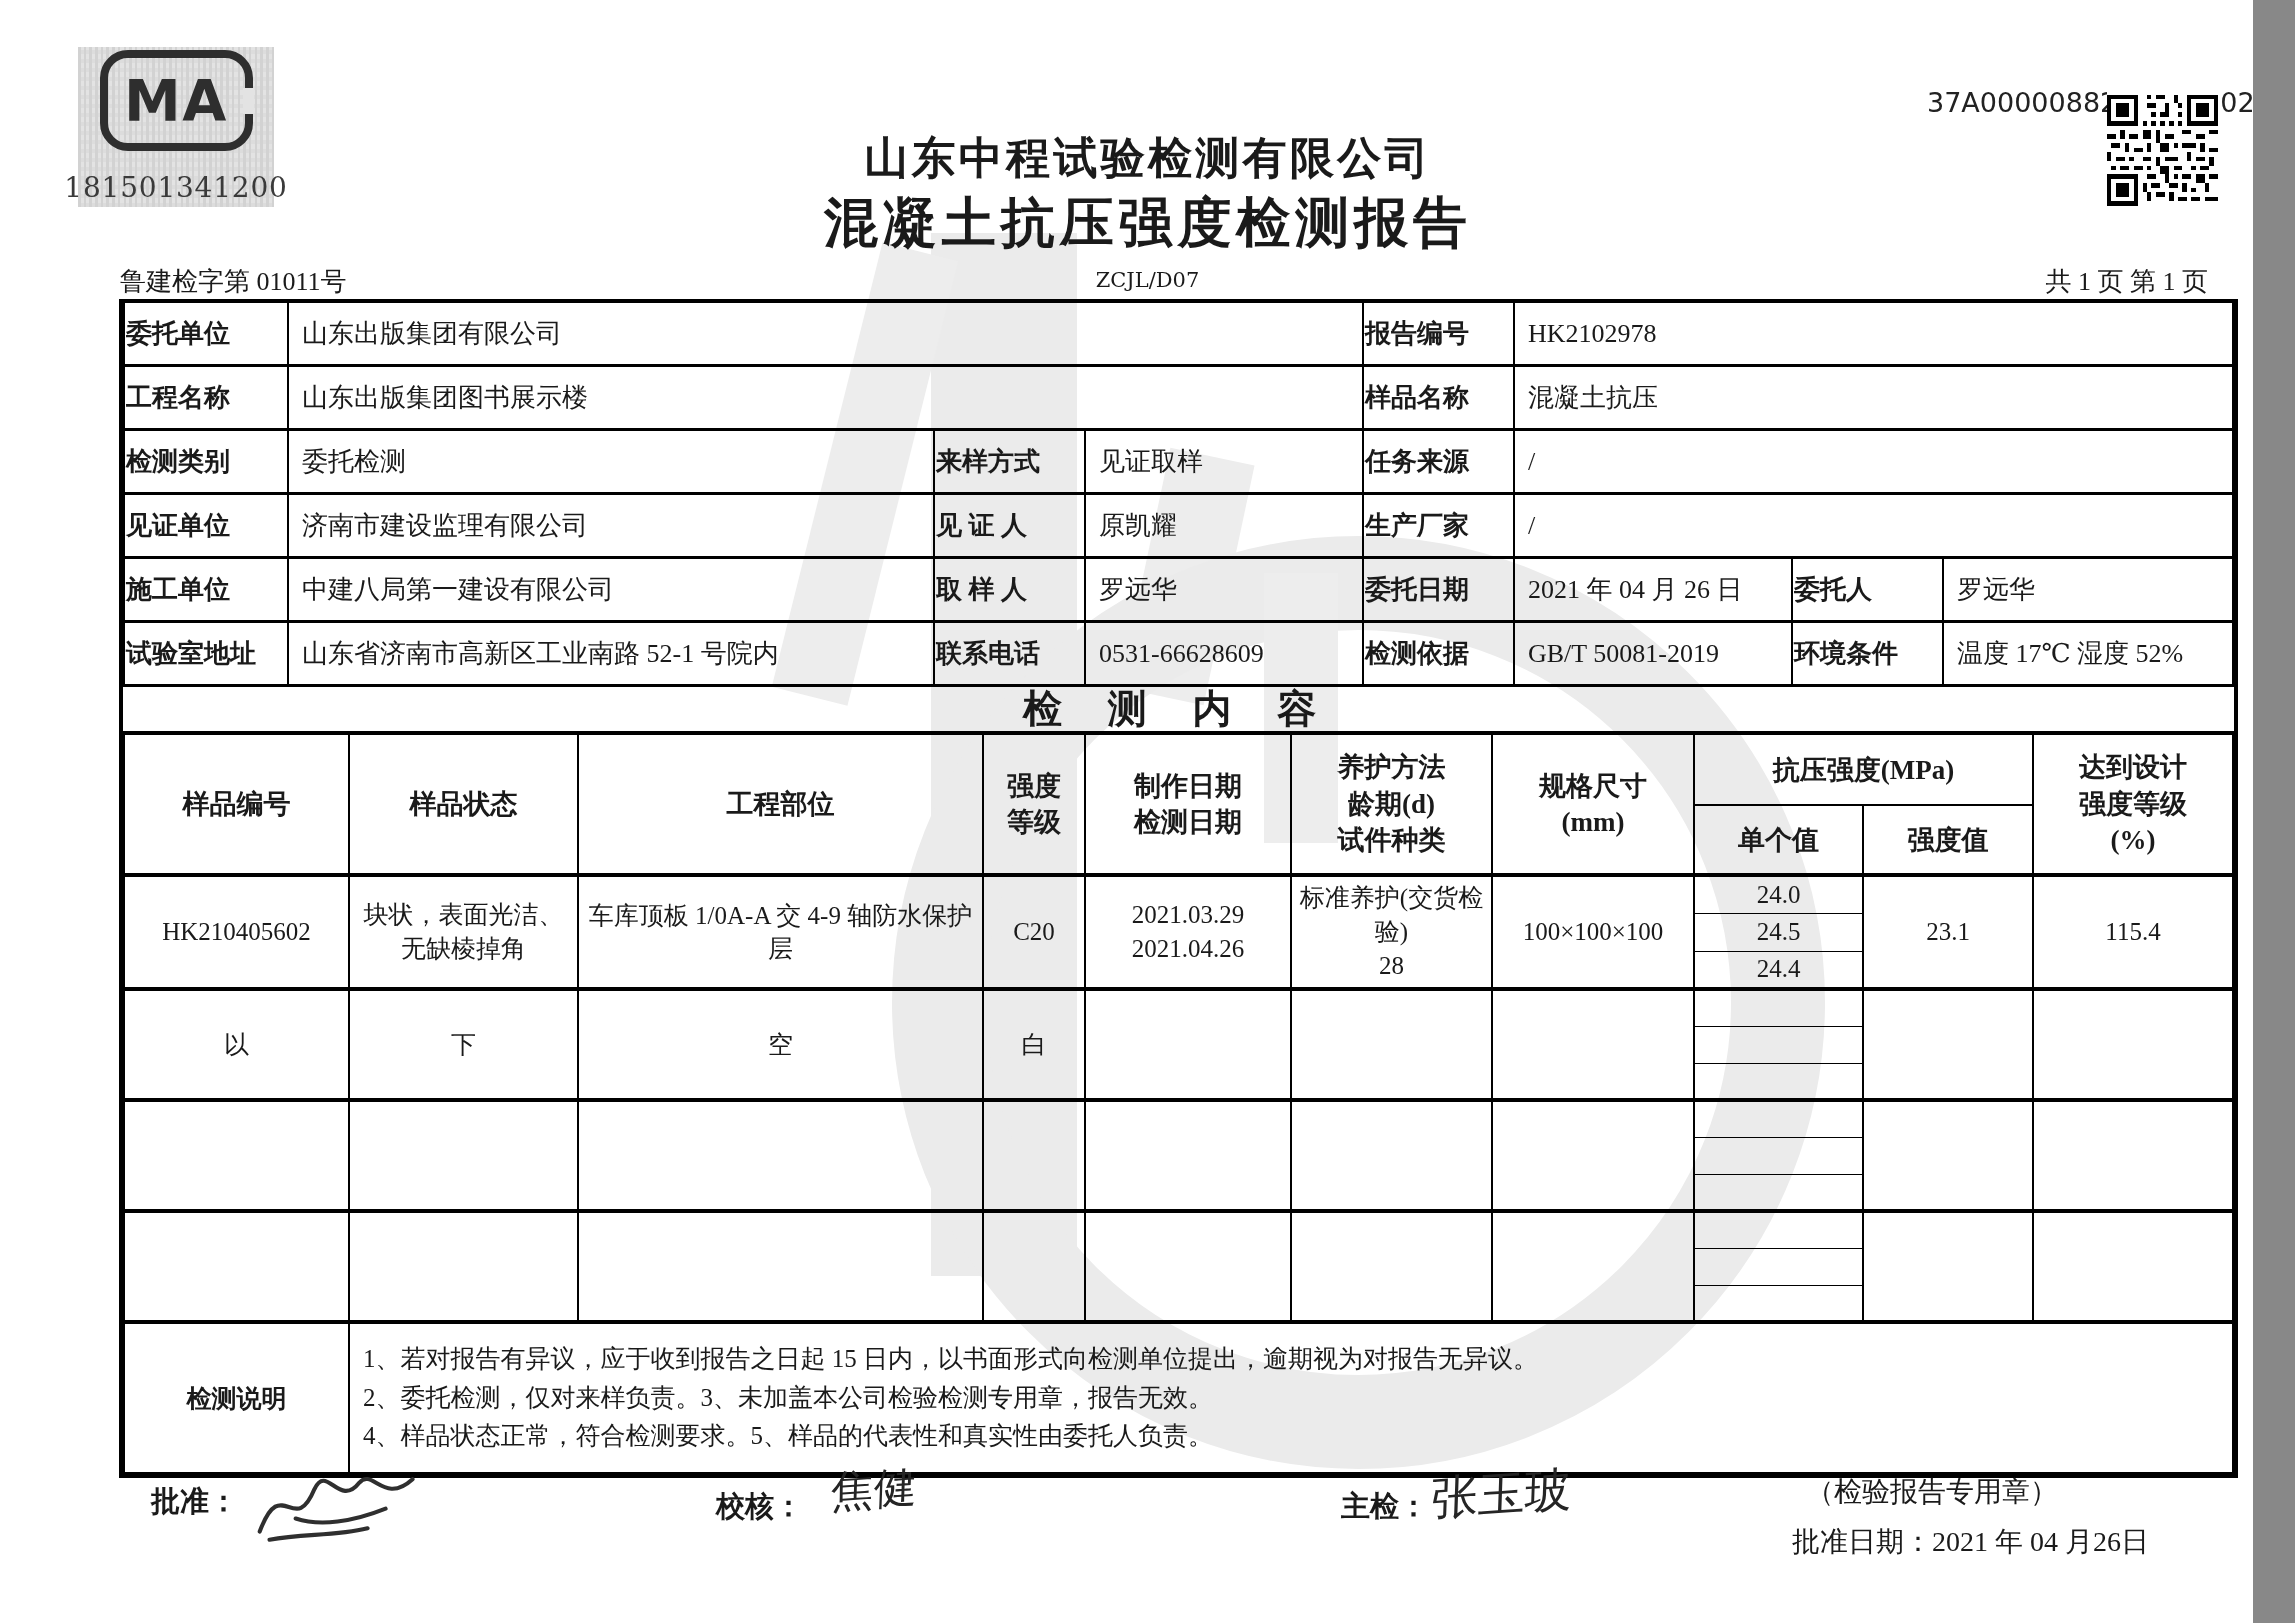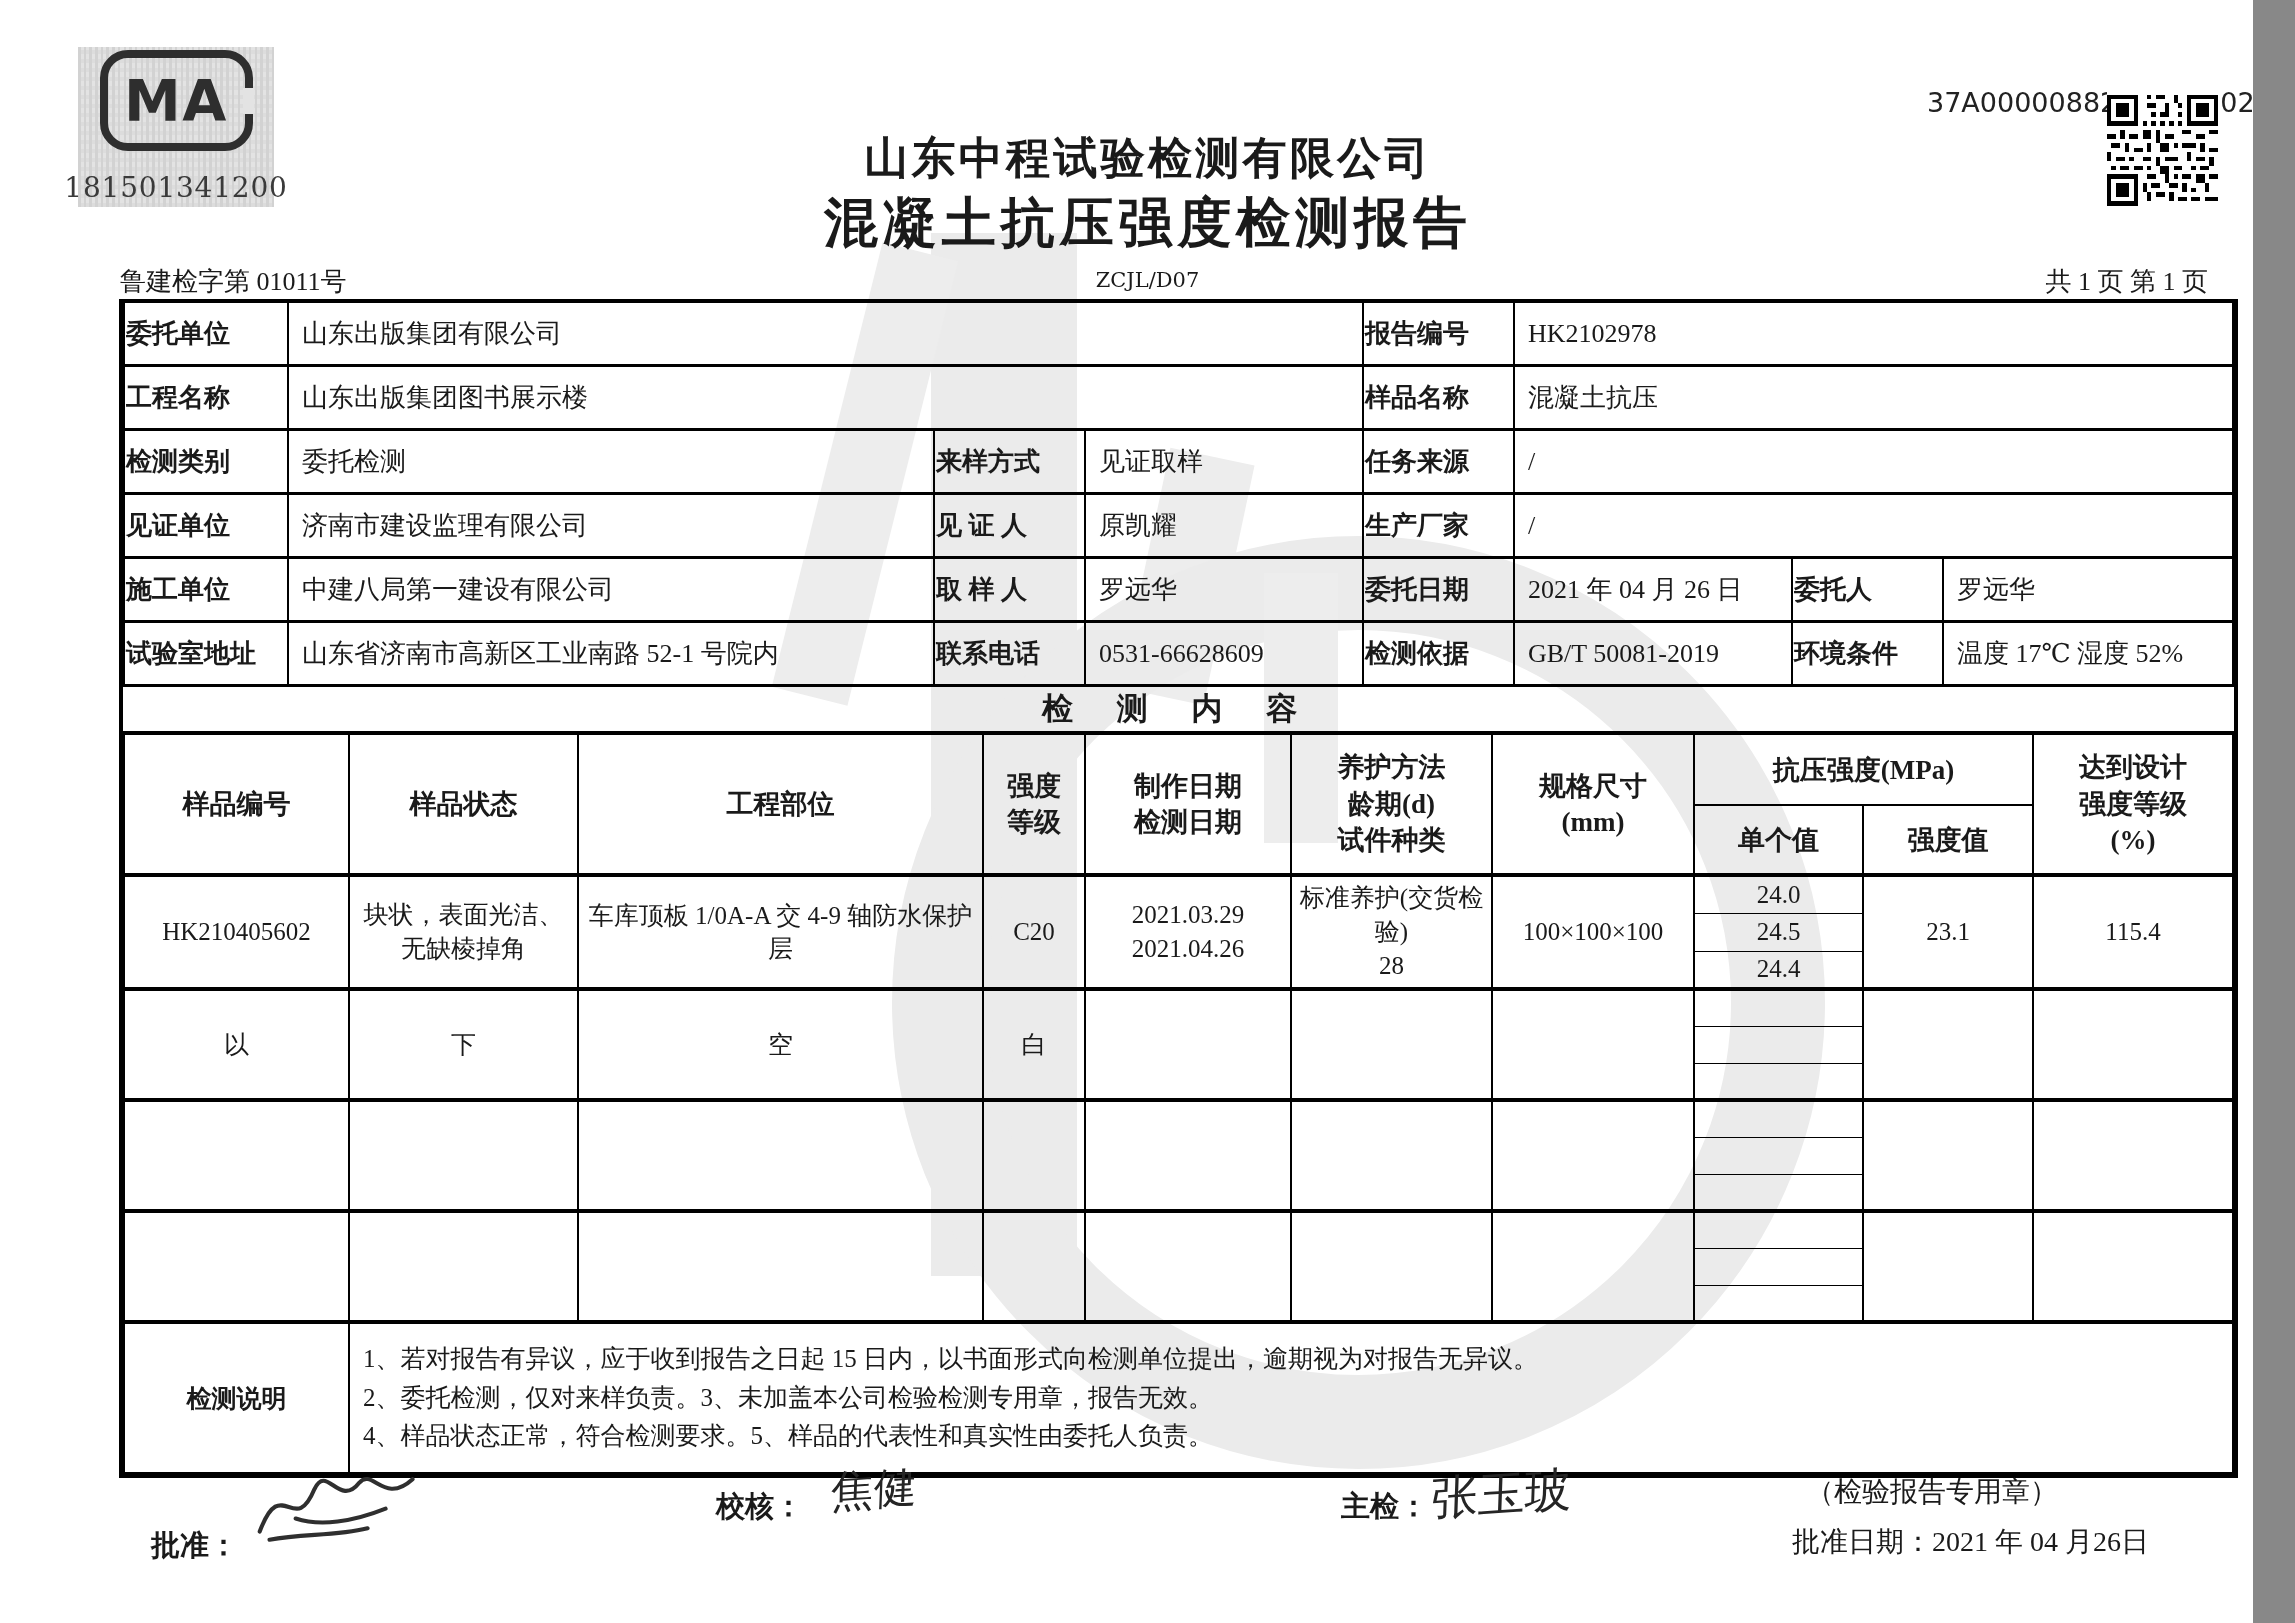--- a/index.html
+++ b/index.html
@@ -36,21 +36,21 @@
   table{border-collapse:collapse;table-layout:fixed;width:100%;}
   td{overflow:hidden;}
   
   #info-table td{border-left:2.5px solid #000;border-right:2.5px solid #000;
                  border-top:3.3px solid #000;border-bottom:3.3px solid #000;
                  height:59px;font-size:26px;vertical-align:middle;}
   #info-table tr:first-child td{border-top:none;}
   .lab{font-weight:bold;text-align:left;}
   .val{text-align:left;padding-left:13px;}
   
-  #content-band{height:44px;line-height:44px;text-align:center;font-size:31px;font-weight:bold;letter-spacing:18px;}
+  #content-band{height:44px;line-height:44px;text-align:center;font-size:39px;font-weight:bold;letter-spacing:18px;}
   
   #results-table td{border:2.5px solid #000;font-size:25px;text-align:center;vertical-align:middle;}
   #results-table tr.hrow td{font-weight:bold;font-size:27px;}
   #results-table .thick-top td{border-top:4.1px solid #000;}
   td.subcell{border-top-width:1.6px !important;border-bottom-width:1.6px !important;}
   .prewrap{white-space:pre-line;line-height:1.35;}
   
   .notes-label{font-weight:bold;font-size:29.5px;}
   .notes-content{text-align:left !important;padding:8.2px 8.2px 8.2px 13px;font-size:27px;line-height:1.55;}
   
@@ -293,21 +293,21 @@
         <td colspan="9" class="notes-content">
           <div>1、若对报告有异议，应于收到报告之日起 15 日内，以书面形式向检测单位提出，逾期视为对报告无异议。</div>
           <div>2、委托检测，仅对来样负责。3、未加盖本公司检验检测专用章，报告无效。</div>
           <div>4、样品状态正常，符合检测要求。5、样品的代表性和真实性由委托人负责。</div>
         </td>
       </tr>
     </tbody>
       </table>
   </div>
 
-  <div class="abs sig-label" style="left:151px;top:1482px;margin-top:44px;">批准：</div>
+  <div class="abs sig-label" style="left:151px;top:1482px;">批准：</div>
   <div class="abs" style="left:245px;top:1458px;">
     <svg width="188" height="94" viewBox="0 0 230 115">
       <path d="M18,90 C45,18 60,98 85,38 C100,6 115,62 140,30 C156,12 170,58 205,26 M62,74 C92,84 132,78 172,62 M30,100 C70,92 110,96 150,86" stroke="#2f2f2f" stroke-width="5" fill="none" stroke-linecap="round"></path>
     </svg>
   </div>
   <div class="abs sig-label" style="left:716px;top:1487px;">校核：</div>
   <div class="abs sig-text" style="left:830px;top:1464px;">焦健</div>
   <div class="abs sig-label" style="left:1341px;top:1487px;">主检：</div>
   <div class="abs sig-text" style="left:1430px;top:1468px;font-size:47px;">张玉玻</div>
   <div class="abs" id="seal-note" style="left:1806px;top:1473px;">（检验报告专用章）</div>

